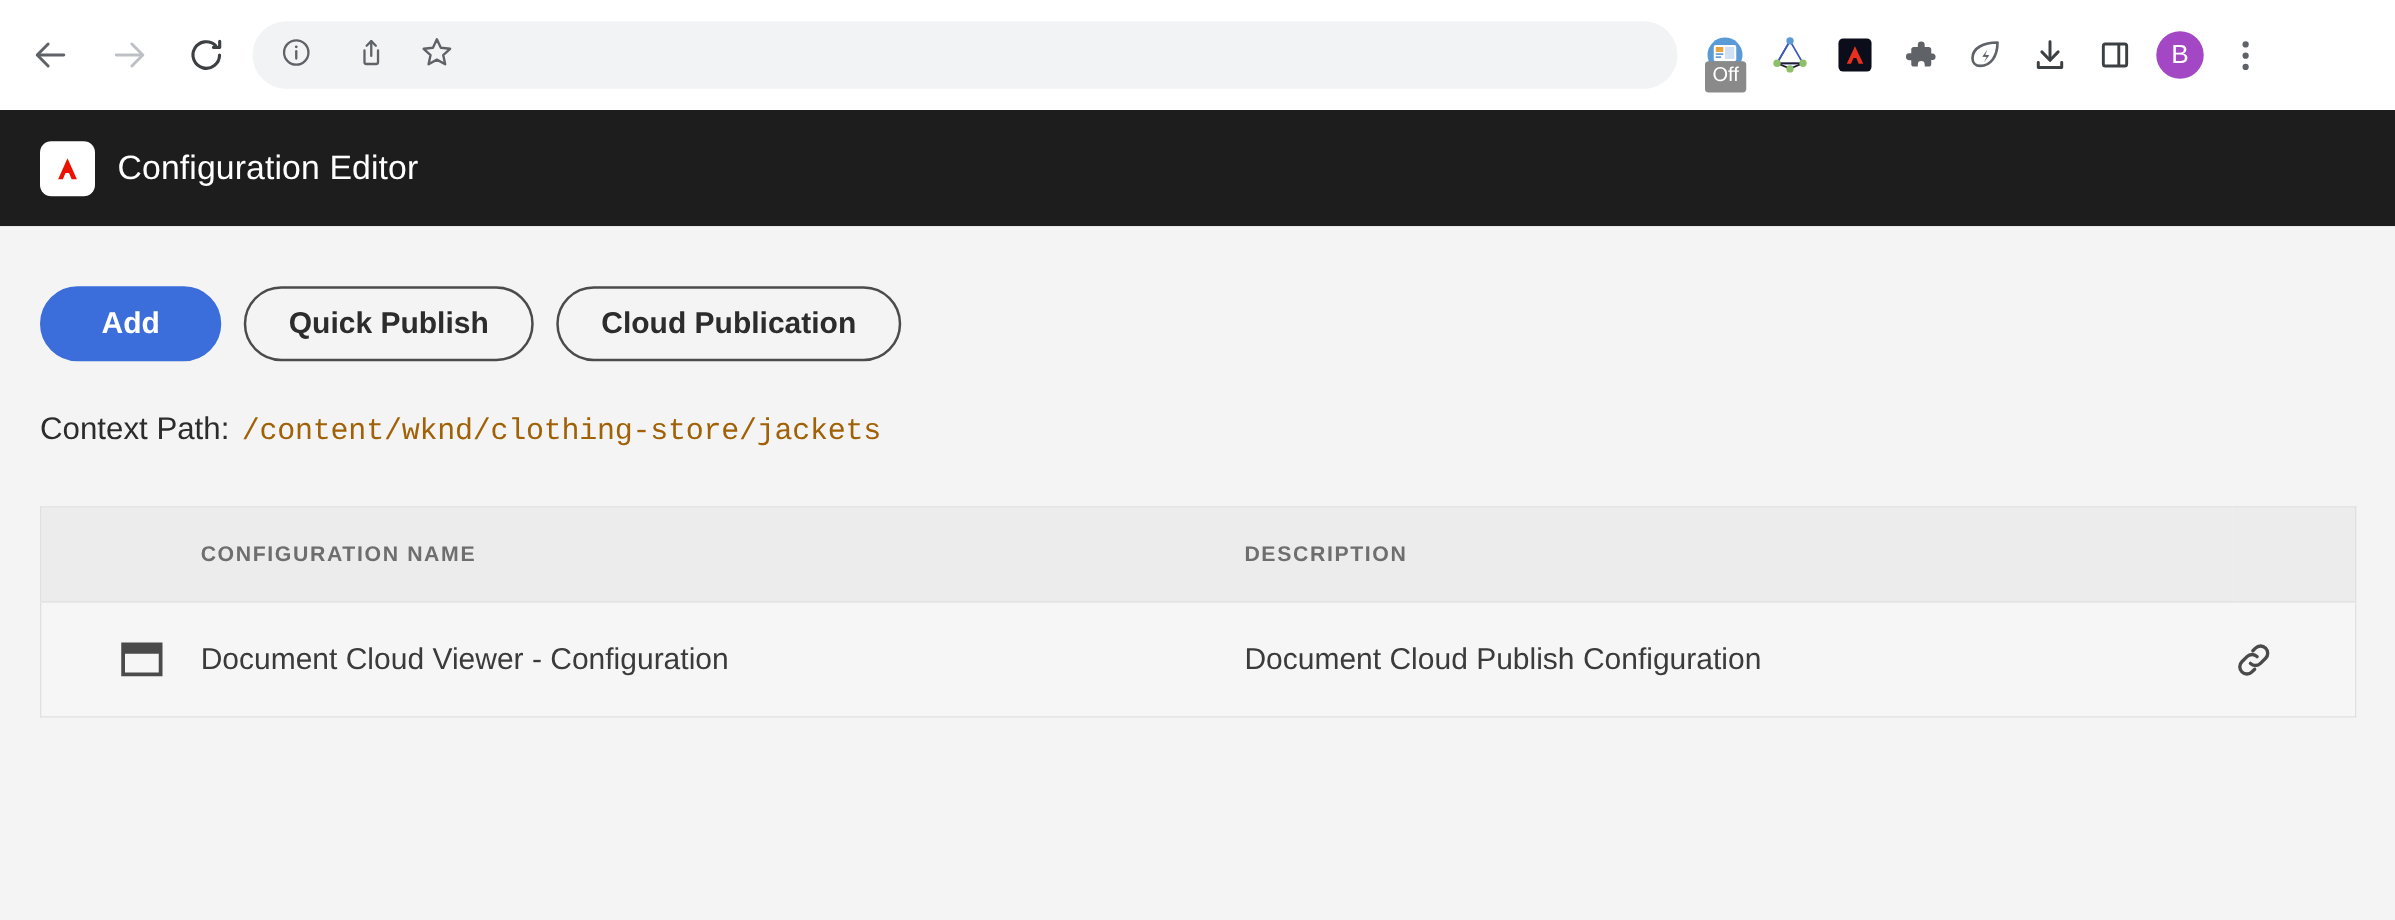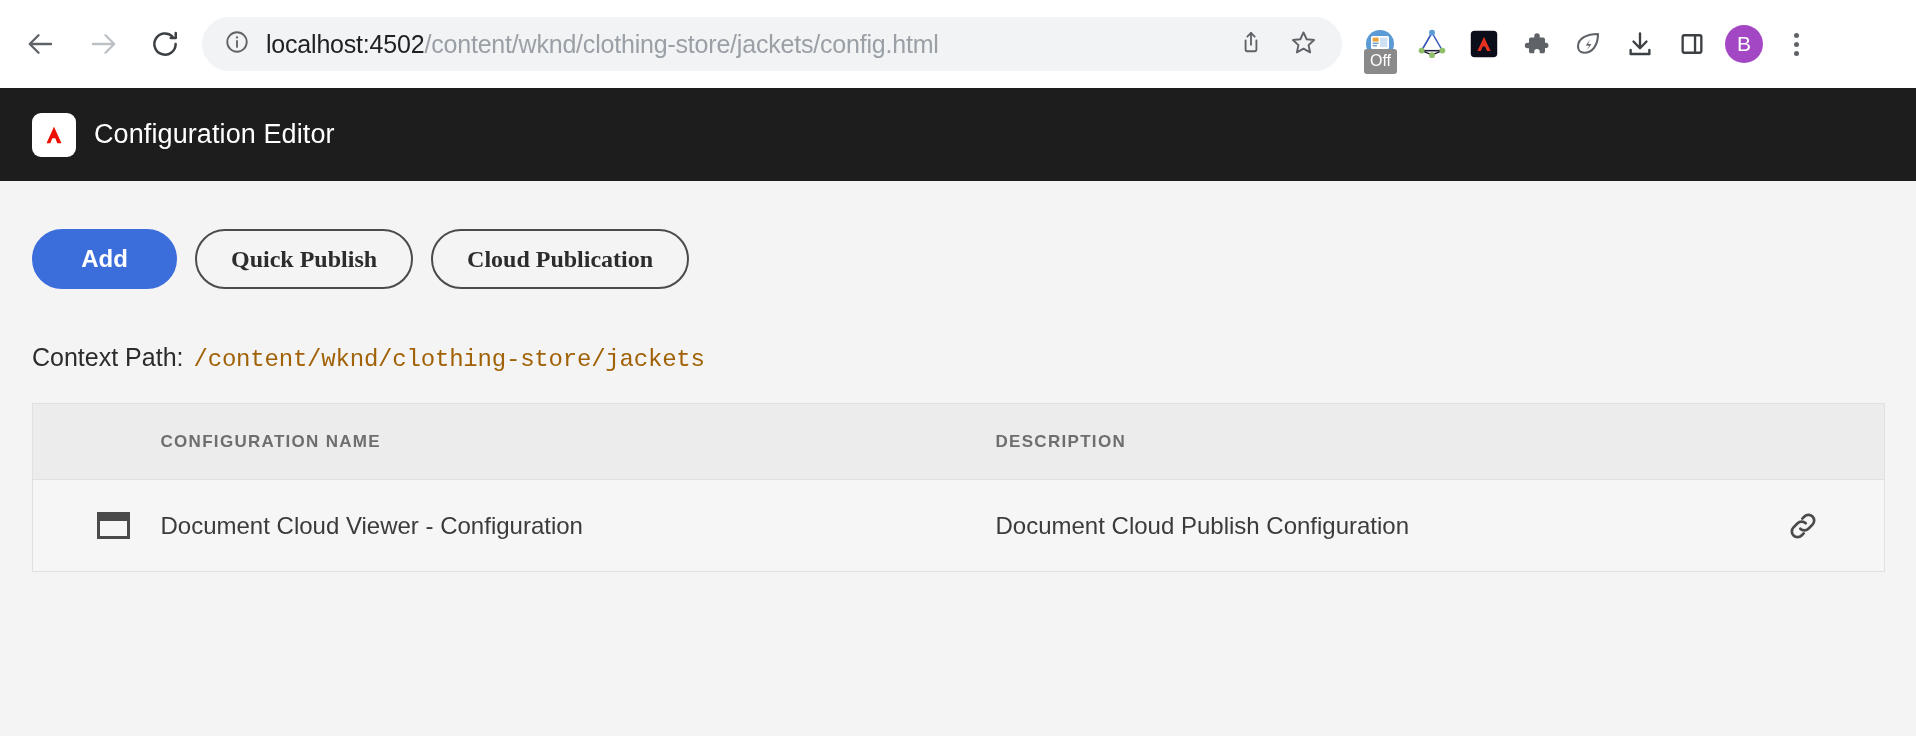--- a/index.html
+++ b/index.html
@@ -148,41 +148,40 @@
   .btn-cta {
     background: #3b6ddb;
     color: #ffffff;
     border: 2px solid #3b6ddb;
     min-width: 145px;
   }
   .btn-outline {
     background: transparent;
     color: #2c2c2c;
     border: 2px solid #4b4b4b;
-    font-family: Liberation Serif, serif;
   }
 
   .context-path {
-    margin-top: 54px;
+    margin-top: 40px;
     font-size: 25px;
     color: #2c2c2c;
     display: flex;
     align-items: baseline;
     gap: 10px;
   }
   .context-path .path-value {
     font-family: "Liberation Mono", monospace;
     font-size: 24px;
     color: #a16207;
     letter-spacing: -0.2px;
   }
 
   
   .config-table {
-    margin-top: 30px;
+    margin-top: 46px;
     width: 1852px;
     border: 1px solid #e0e0e0;
     border-collapse: collapse;
     background: #f6f6f6;
     table-layout: fixed;
   }
   .config-table thead tr { background: #ececec; }
   .config-table th {
     text-align: left;
     font-size: 17px;
@@ -254,21 +253,20 @@
   </div>
 
   <div class="omnibox">
     <span class="info-icon">
       <svg width="26" height="26" viewBox="0 0 24 24" fill="none" stroke="#5f6368" stroke-width="1.7">
         <circle cx="12" cy="12" r="9"></circle>
         <line x1="12" y1="11" x2="12" y2="16.5" stroke-linecap="round"></line>
         <circle cx="12" cy="7.8" r="1.05" fill="#5f6368" stroke="none"></circle>
       </svg>
     </span>
-    <span class="url-text"><span class="host">localhost:4502</span><span>/content/wknd/clothing-store/jackets/config.html</span></span>
     <span class="box-action">
       <span>
         <svg width="26" height="26" viewBox="0 0 24 24" fill="none" stroke="#5f6368" stroke-width="1.7" stroke-linecap="round" stroke-linejoin="round">
           <path d="M7 10.5V19a1.5 1.5 0 0 0 1.5 1.5h7A1.5 1.5 0 0 0 17 19v-8.5"></path>
           <polyline points="8.6,7 12,3.6 15.4,7"></polyline>
           <line x1="12" y1="3.6" x2="12" y2="14.5"></line>
         </svg>
       </span>
     </span>
     <span class="box-action">

